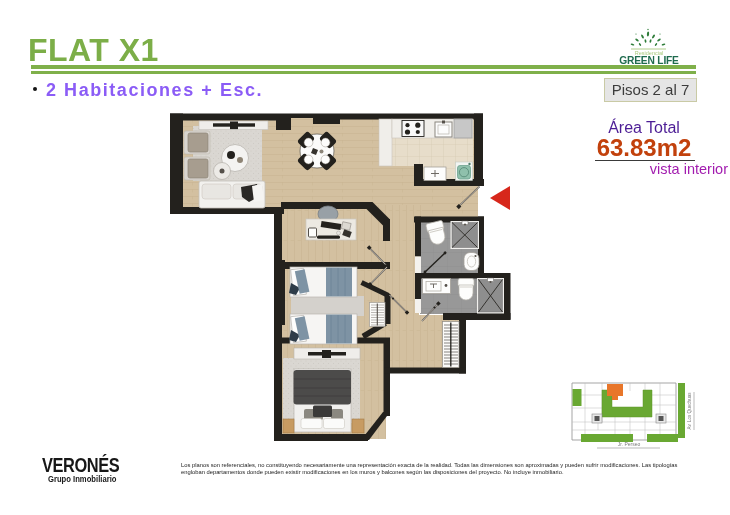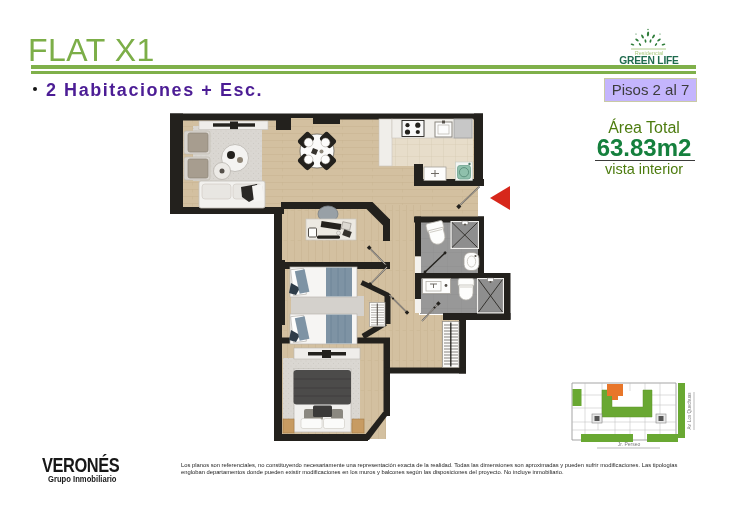--- a/index.html
+++ b/index.html
@@ -2,28 +2,28 @@
 <html><head>
 <meta charset="utf-8">
 <style>
   html,body{margin:0;padding:0;}
   body{width:730px;height:515px;background:#ffffff;font-family:"Liberation Sans",sans-serif;overflow:hidden;position:relative;}
   .abs{position:absolute;}
 </style>
 </head>
 <body>
 
-<div class="abs" style="left:28px;top:32px;font-size:32px;font-weight:normal;color:#7cae48;letter-spacing:0.5px;">FLAT X1</div>
+<div class="abs" style="left:28px;top:32px;font-size:32px;font-weight:bold;color:#7cae48;letter-spacing:0.5px;">FLAT X1</div>
 
 <div class="abs" style="left:31px;top:65px;width:665px;height:4px;background:#7fb04a;"></div>
 
 <div class="abs" style="left:31px;top:71px;width:665px;height:3px;background:#7fb04a;"></div>
 
 <div class="abs" style="left:32.5px;top:86.5px;width:4.5px;height:4.5px;border-radius:50%;background:#141414;"></div>
-<div class="abs" style="left:46px;top:80px;font-size:18px;font-weight:bold;color:#4c1d95;letter-spacing:1.55px;">2 Habitaciones + Esc.</div>
+<div class="abs" style="left:46px;top:80px;font-size:18px;font-weight:bold;color:#8b5cf6;letter-spacing:1.55px;">2 Habitaciones + Esc.</div>
 
 <div class="abs" style="left:609px;top:28px;width:80px;height:40px;">
   <svg width="80" height="40" viewBox="625 28 80 40" style="position:absolute;left:0;top:0;">
 
     <g fill="#2e7c39">
       <ellipse cx="664" cy="34" rx="1.1" ry="2.4" transform="rotate(8 664 34)"></ellipse>
       <ellipse cx="658.5" cy="36.5" rx="1" ry="2.2" transform="rotate(-28 658.5 36.5)"></ellipse>
       <ellipse cx="669.5" cy="36.5" rx="1" ry="2.2" transform="rotate(33 669.5 36.5)"></ellipse>
       <ellipse cx="653" cy="40" rx="1" ry="2" transform="rotate(-52 653 40)"></ellipse>
       <ellipse cx="675" cy="40" rx="1" ry="2" transform="rotate(55 675 40)"></ellipse>
@@ -38,29 +38,29 @@
       <circle cx="676" cy="34" r="0.6"></circle>
     </g>
     <line x1="647" y1="49" x2="682" y2="49" stroke="#9cbf6c" stroke-width="0.8"></line>
   </svg>
 
   <div class="abs" style="left:0;top:22px;width:80px;text-align:center;font-size:5.5px;color:#a9ca7e;">Residencial</div>
 
   <div class="abs" style="left:0;top:26px;width:80px;text-align:center;font-size:11px;font-weight:bold;color:#1f6b4e;letter-spacing:-0.2px;transform:scaleX(0.93);transform-origin:50% 50%;">GREEN&nbsp;LIFE</div>
 </div>
 
-<div class="abs" style="left:604px;top:78px;width:91px;height:22px;border:1.5px solid #c9caa5;background:#c4b5fd;text-align:center;line-height:22px;font-size:15px;color:#3c3c3c;">Pisos 2 al 7</div>
-
-<div class="abs" style="left:560px;top:119px;width:168px;text-align:center;font-size:16px;color:#4d7c0f;">Área Total</div>
-
-<div class="abs" style="left:560px;top:134px;width:168px;text-align:center;font-size:24px;font-weight:bold;color:#15803d;">63.83m2</div>
+<div class="abs" style="left:604px;top:78px;width:91px;height:22px;border:1.5px solid #c9caa5;background:#e5e5e5;text-align:center;line-height:22px;font-size:15px;color:#3c3c3c;">Pisos 2 al 7</div>
+
+<div class="abs" style="left:560px;top:119px;width:168px;text-align:center;font-size:16px;color:#4c1d95;">Área Total</div>
+
+<div class="abs" style="left:560px;top:134px;width:168px;text-align:center;font-size:24px;font-weight:bold;color:#c2410c;">63.83m2</div>
 
 <div class="abs" style="left:595px;top:160px;width:100px;height:1.2px;background:#3a3a3a;"></div>
 
-<div class="abs" style="left:560px;top:161px;width:168px;text-align:center;font-size:14.5px;color:#4d7c0f;">vista interior</div>
+<div class="abs" style="left:560px;top:161px;width:168px;text-align:right;font-size:14.5px;color:#a21caf;">vista interior</div>
 
 <svg class="abs" id="plan" style="left:0;top:0;" width="730" height="515" viewBox="0 0 730 515">
 <defs>
   <pattern id="wood" width="7" height="30" patternUnits="userSpaceOnUse">
     <rect width="7" height="30" fill="#d3c0a0"></rect>
     <rect x="0" width="1" height="30" fill="#c5b28e" opacity="0.45"></rect>
     <rect x="3.5" y="0" width="3.5" height="1" fill="#c9b691" opacity="0.5"></rect>
   </pattern>
   <pattern id="woodH" width="30" height="7" patternUnits="userSpaceOnUse">
     <rect width="30" height="7" fill="#d3c0a0"></rect>

